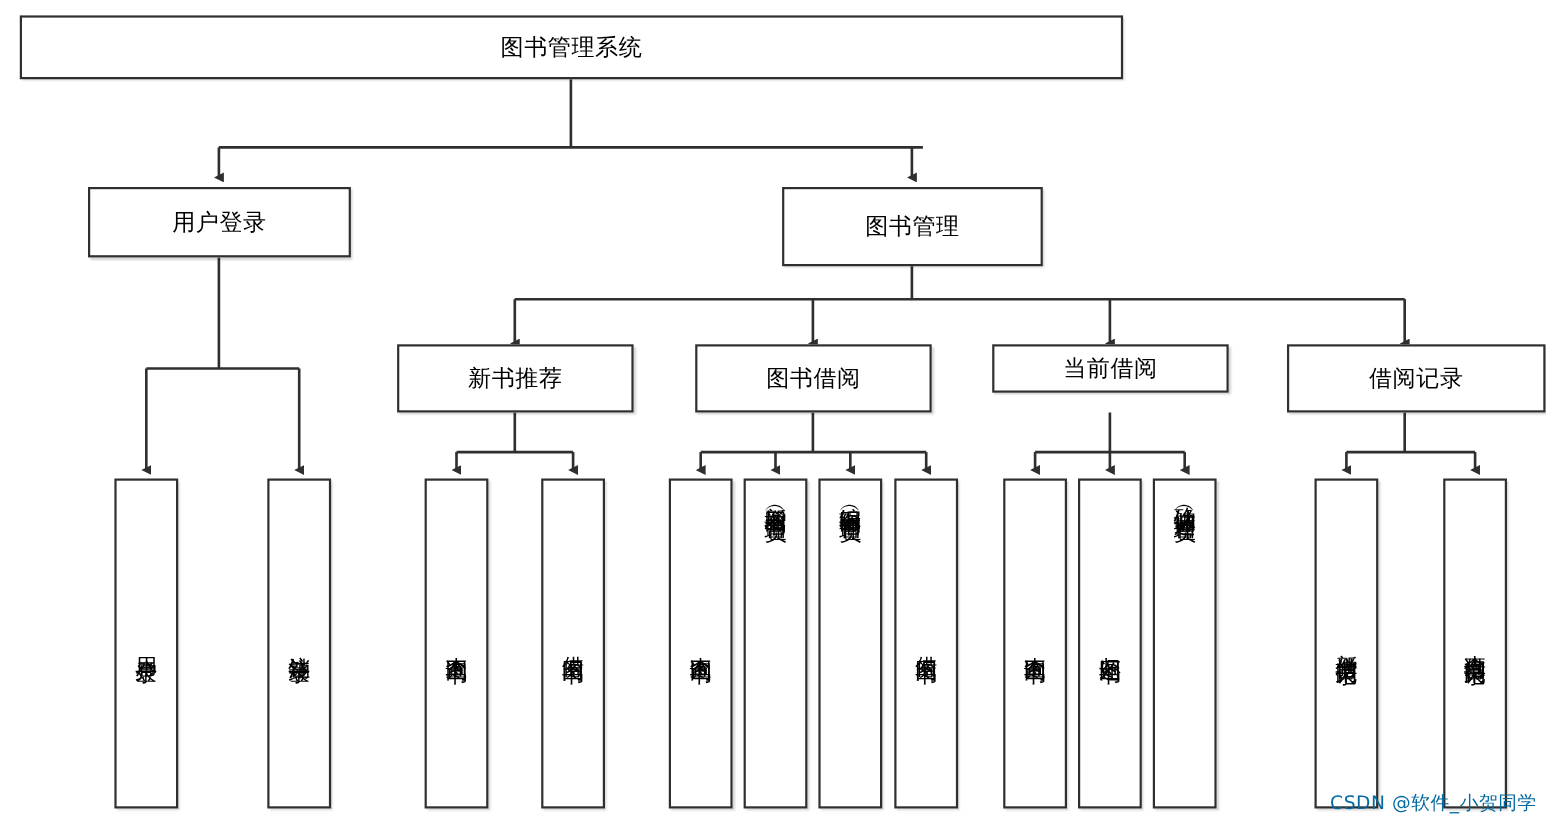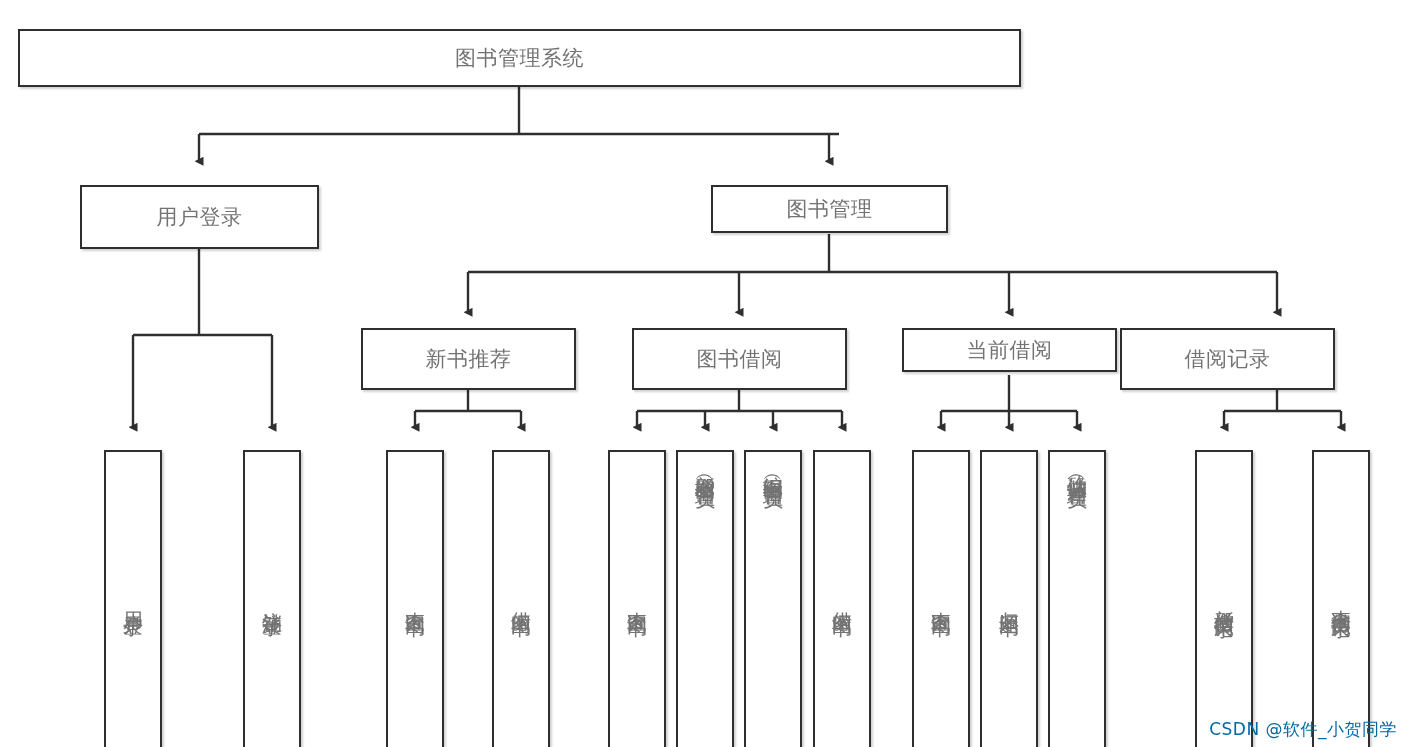--- a/index.html
+++ b/index.html
@@ -21,22 +21,21 @@
   }
   .node-box {
     position: absolute;
     box-sizing: border-box;
     border: 2px solid #2f2f2f;
     background: #ffffff;
     box-shadow: 2px 2px 2px rgba(0,0,0,0.18);
     display: flex;
     align-items: center;
     justify-content: center;
-    color: #737373;
-    margin-top: 15px;
+    color: #000000;
   }
   .node-label {
     font-size: 21px;
     line-height: 1.25;
     letter-spacing: 0.5px;
     text-align: center;
     white-space: nowrap;
   }
   .node-box.vertical {
     align-items: flex-start;
@@ -128,34 +127,34 @@
     </g>
   </svg>
 
   <div class="node-box" style="left:18px; top:14px; width:1003px; height:58px;">
     <span class="node-label">图书管理系统</span>
   </div>
 
   <div class="node-box" style="left:80px; top:170px; width:239px; height:64px;">
     <span class="node-label">用户登录</span>
   </div>
-  <div class="node-box" style="left:711px; top:170px; width:237px; height:48px;">
+  <div class="node-box" style="left:711px; top:170px; width:237px; height:72px;">
     <span class="node-label">图书管理</span>
   </div>
 
   <div class="node-box" style="left:361px; top:313px; width:215px; height:62px;">
     <span class="node-label">新书推荐</span>
   </div>
   <div class="node-box" style="left:632px; top:313px; width:215px; height:62px;">
     <span class="node-label">图书借阅</span>
   </div>
   <div class="node-box" style="left:902px; top:313px; width:215px; height:44px;">
     <span class="node-label">当前借阅</span>
   </div>
-  <div class="node-box" style="left:1120px; top:313px; width:215px; height:62px;">
+  <div class="node-box" style="left:1170px; top:313px; width:235px; height:62px;">
     <span class="node-label">借阅记录</span>
   </div>
 
   <div class="node-box vertical centered" style="left:104px; top:435px; width:58px; height:300px;">
     <span class="node-label">用户登录</span>
   </div>
   <div class="node-box vertical centered" style="left:243px; top:435px; width:58px; height:300px;">
     <span class="node-label">注销登录</span>
   </div>
 

